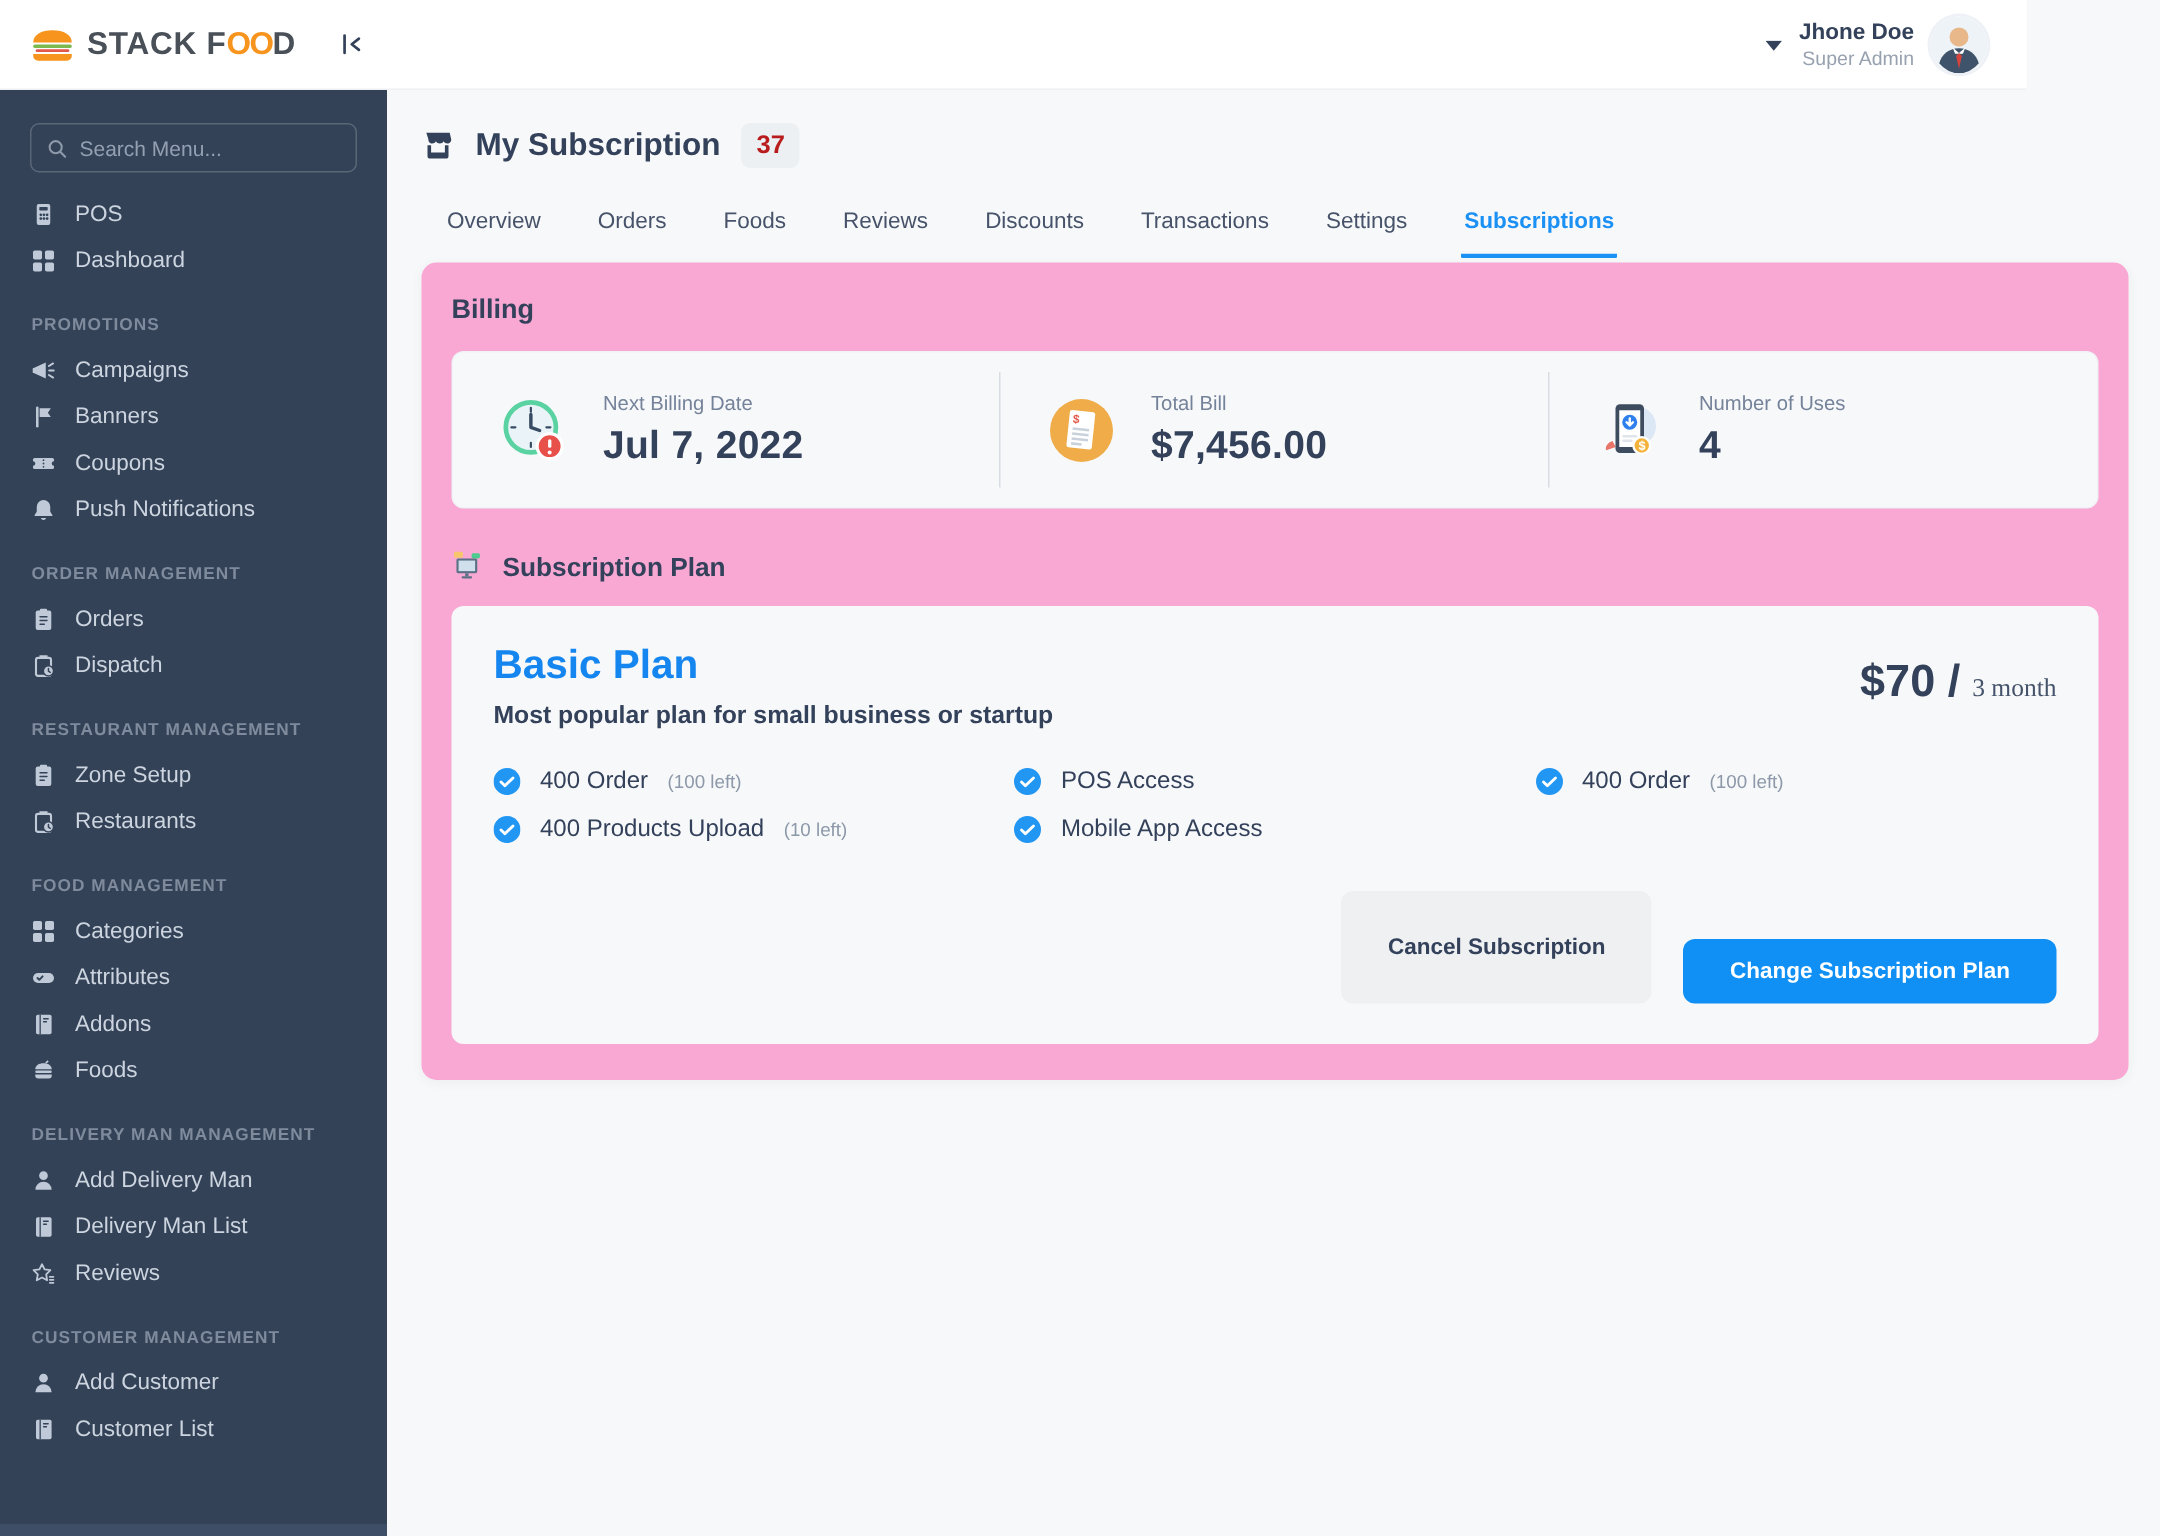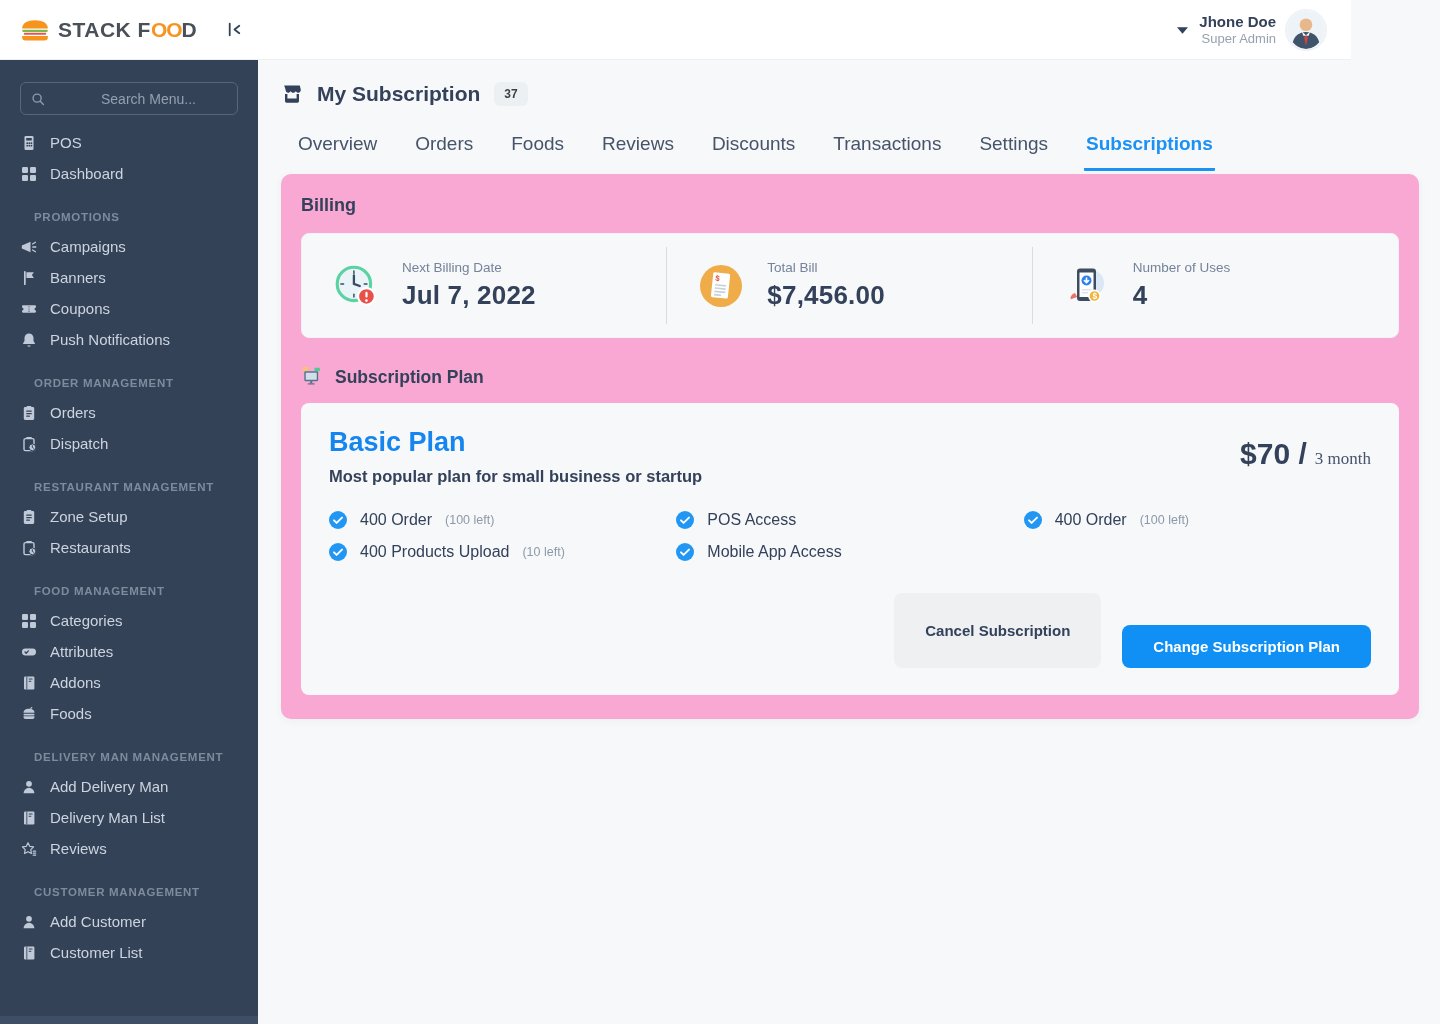--- a/index.html
+++ b/index.html
@@ -16,40 +16,40 @@
   .user-block { position:absolute; right:26px; top:0; height:60px; display:flex; align-items:center; gap:11px; cursor:pointer; }
   .user-names { text-align:right; line-height:1.25; }
   .user-name { font-size:15px; font-weight:700; color:#33415a; }
   .user-role { font-size:13px; color:#97a1af; }
   .avatar { width:38px; height:38px; border-radius:50%; overflow:hidden; box-shadow:0 0 0 2px #eef2f7; }
 
   
   .sidebar { position:absolute; left:0; top:60px; width:258px; height:964px; background:#334257; overflow:hidden; }
   .search-box { margin:22px 20px 0; height:33px; border:1px solid #5a6678; border-radius:6px;
                 display:flex; align-items:center; padding:0 10px; gap:8px; color:#8e99a9; }
-  .search-input { flex:1; border:none; background:transparent; outline:none; color:#c3cbd8; font-size:14px; font-family:inherit;margin-left:48px; }
+  .search-input { flex:1; border:none; background:transparent; outline:none; color:#c3cbd8; font-size:14px; font-family:inherit; }
   .search-input::placeholder { color:#94a0b1; }
   #sidebar-nav { margin-top:12px; }
-  .nav-section { padding:22px 34px 8px; font-size:11.5px; font-weight:700; letter-spacing:.7px; color:#7f8b9d; }
+  .nav-section { padding:22px 21px 8px; font-size:11.5px; font-weight:700; letter-spacing:.7px; color:#7f8b9d; }
   .nav-item { display:flex; align-items:center; gap:13px; padding:7px 21px; cursor:pointer; }
   .nav-icon { width:16px; height:16px; color:#c0c9d7; flex:0 0 16px; display:flex; }
   .nav-icon svg { width:16px; height:16px; }
   .nav-label { font-size:15px; color:#ccd4df; }
   .sidebar-strip { position:absolute; left:0; bottom:0; width:258px; height:8px; background:#3e4e66; }
 
   
   .content { position:absolute; left:258px; top:60px; width:1182px; height:964px; background:#f7f8f9;
              padding:22px 21px 0 23px; }
   .page-head { display:flex; align-items:center; gap:14px; }
   .page-head h1 { font-size:21px; font-weight:700; color:#33415a; }
-  .badge { background:#edf0f3; border-radius:6px; padding:5px 10px; font-size:12px; font-weight:600; color:#404040; }
+  .badge { background:#edf0f3; border-radius:6px; padding:5px 10px; font-size:17px; font-weight:600; color:#b91c1c; }
   .head-icon { width:22px; height:22px; color:#33415a; display:flex; }
 
   .tabs { display:flex; gap:34px; margin-top:27px; padding-left:15px; }
-  .tab { font-size:19px; color:#47536a; padding:0 2px 13px; cursor:pointer; border-bottom:3px solid transparent; }
+  .tab { font-size:15px; color:#47536a; padding:0 2px 13px; cursor:pointer; border-bottom:3px solid transparent; }
   .tab.active { color:#1b90f5; font-weight:700; border-bottom-color:#1b90f5; border-radius:1px; }
 
   .card { margin-top:3px; background:#f9a8d4; border-radius:10px; box-shadow:0 2px 8px rgba(40,50,70,.05);
           padding:21px 20px 24px; }
   .billing-h { font-size:18px; font-weight:700; color:#33415a; }
 
   .billing-panel { margin-top:17px; background:#f7f8fa; border:1px solid #f0f2f5; border-radius:8px;
                    height:105px; display:flex; }
   .stat { flex:1; display:flex; align-items:center; gap:22px; padding-left:30px; position:relative; }
   .stat:not(:last-child)::after { content:""; position:absolute; right:0; top:13px; bottom:13px; width:1px; background:#d8dde4; }

